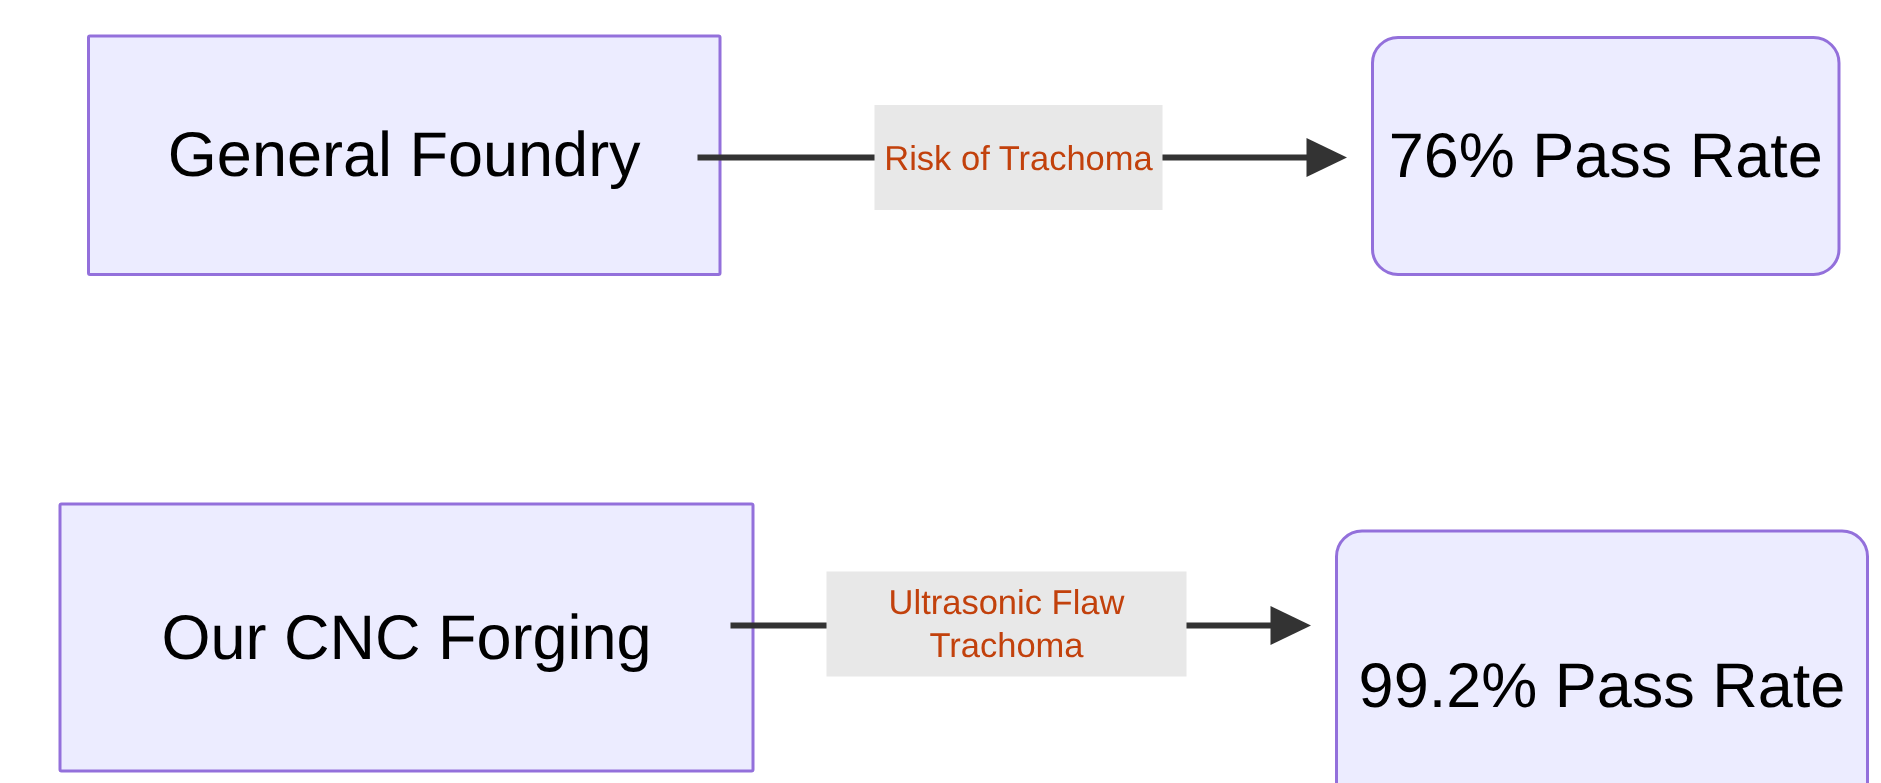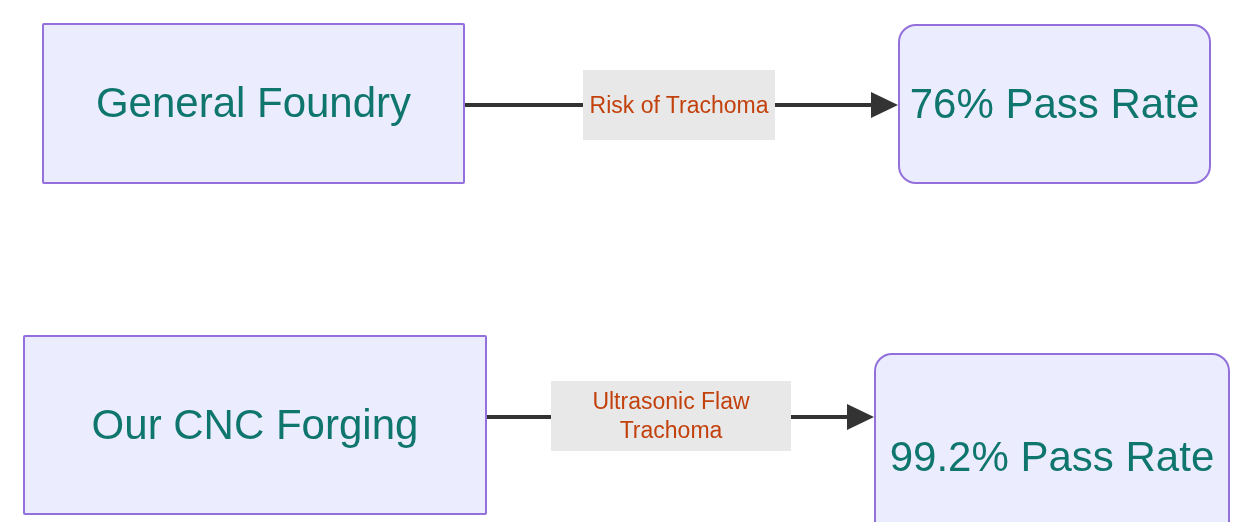--- a/index.html
+++ b/index.html
@@ -16,25 +16,26 @@
     overflow: hidden;
   }
   .node {
     position: absolute;
     background: #ECECFF;
     border: 2.5px solid #9370DB;
     box-sizing: border-box;
     display: flex;
     align-items: center;
     justify-content: center;
-    color: #0f766e;
+    color: #000000;
     font-size: 42px;
     line-height: 1.15;
     white-space: nowrap;
     text-align: center;
+    margin-left: 16px;
   }
   .node.rect { border-radius: 2px; }
   .node.round { border-radius: 18px; justify-content: center; }
   .edge-line {
     position: absolute;
     height: 3.5px;
     background: #333333;
   }
   .edge-arrowhead {
     position: absolute;

